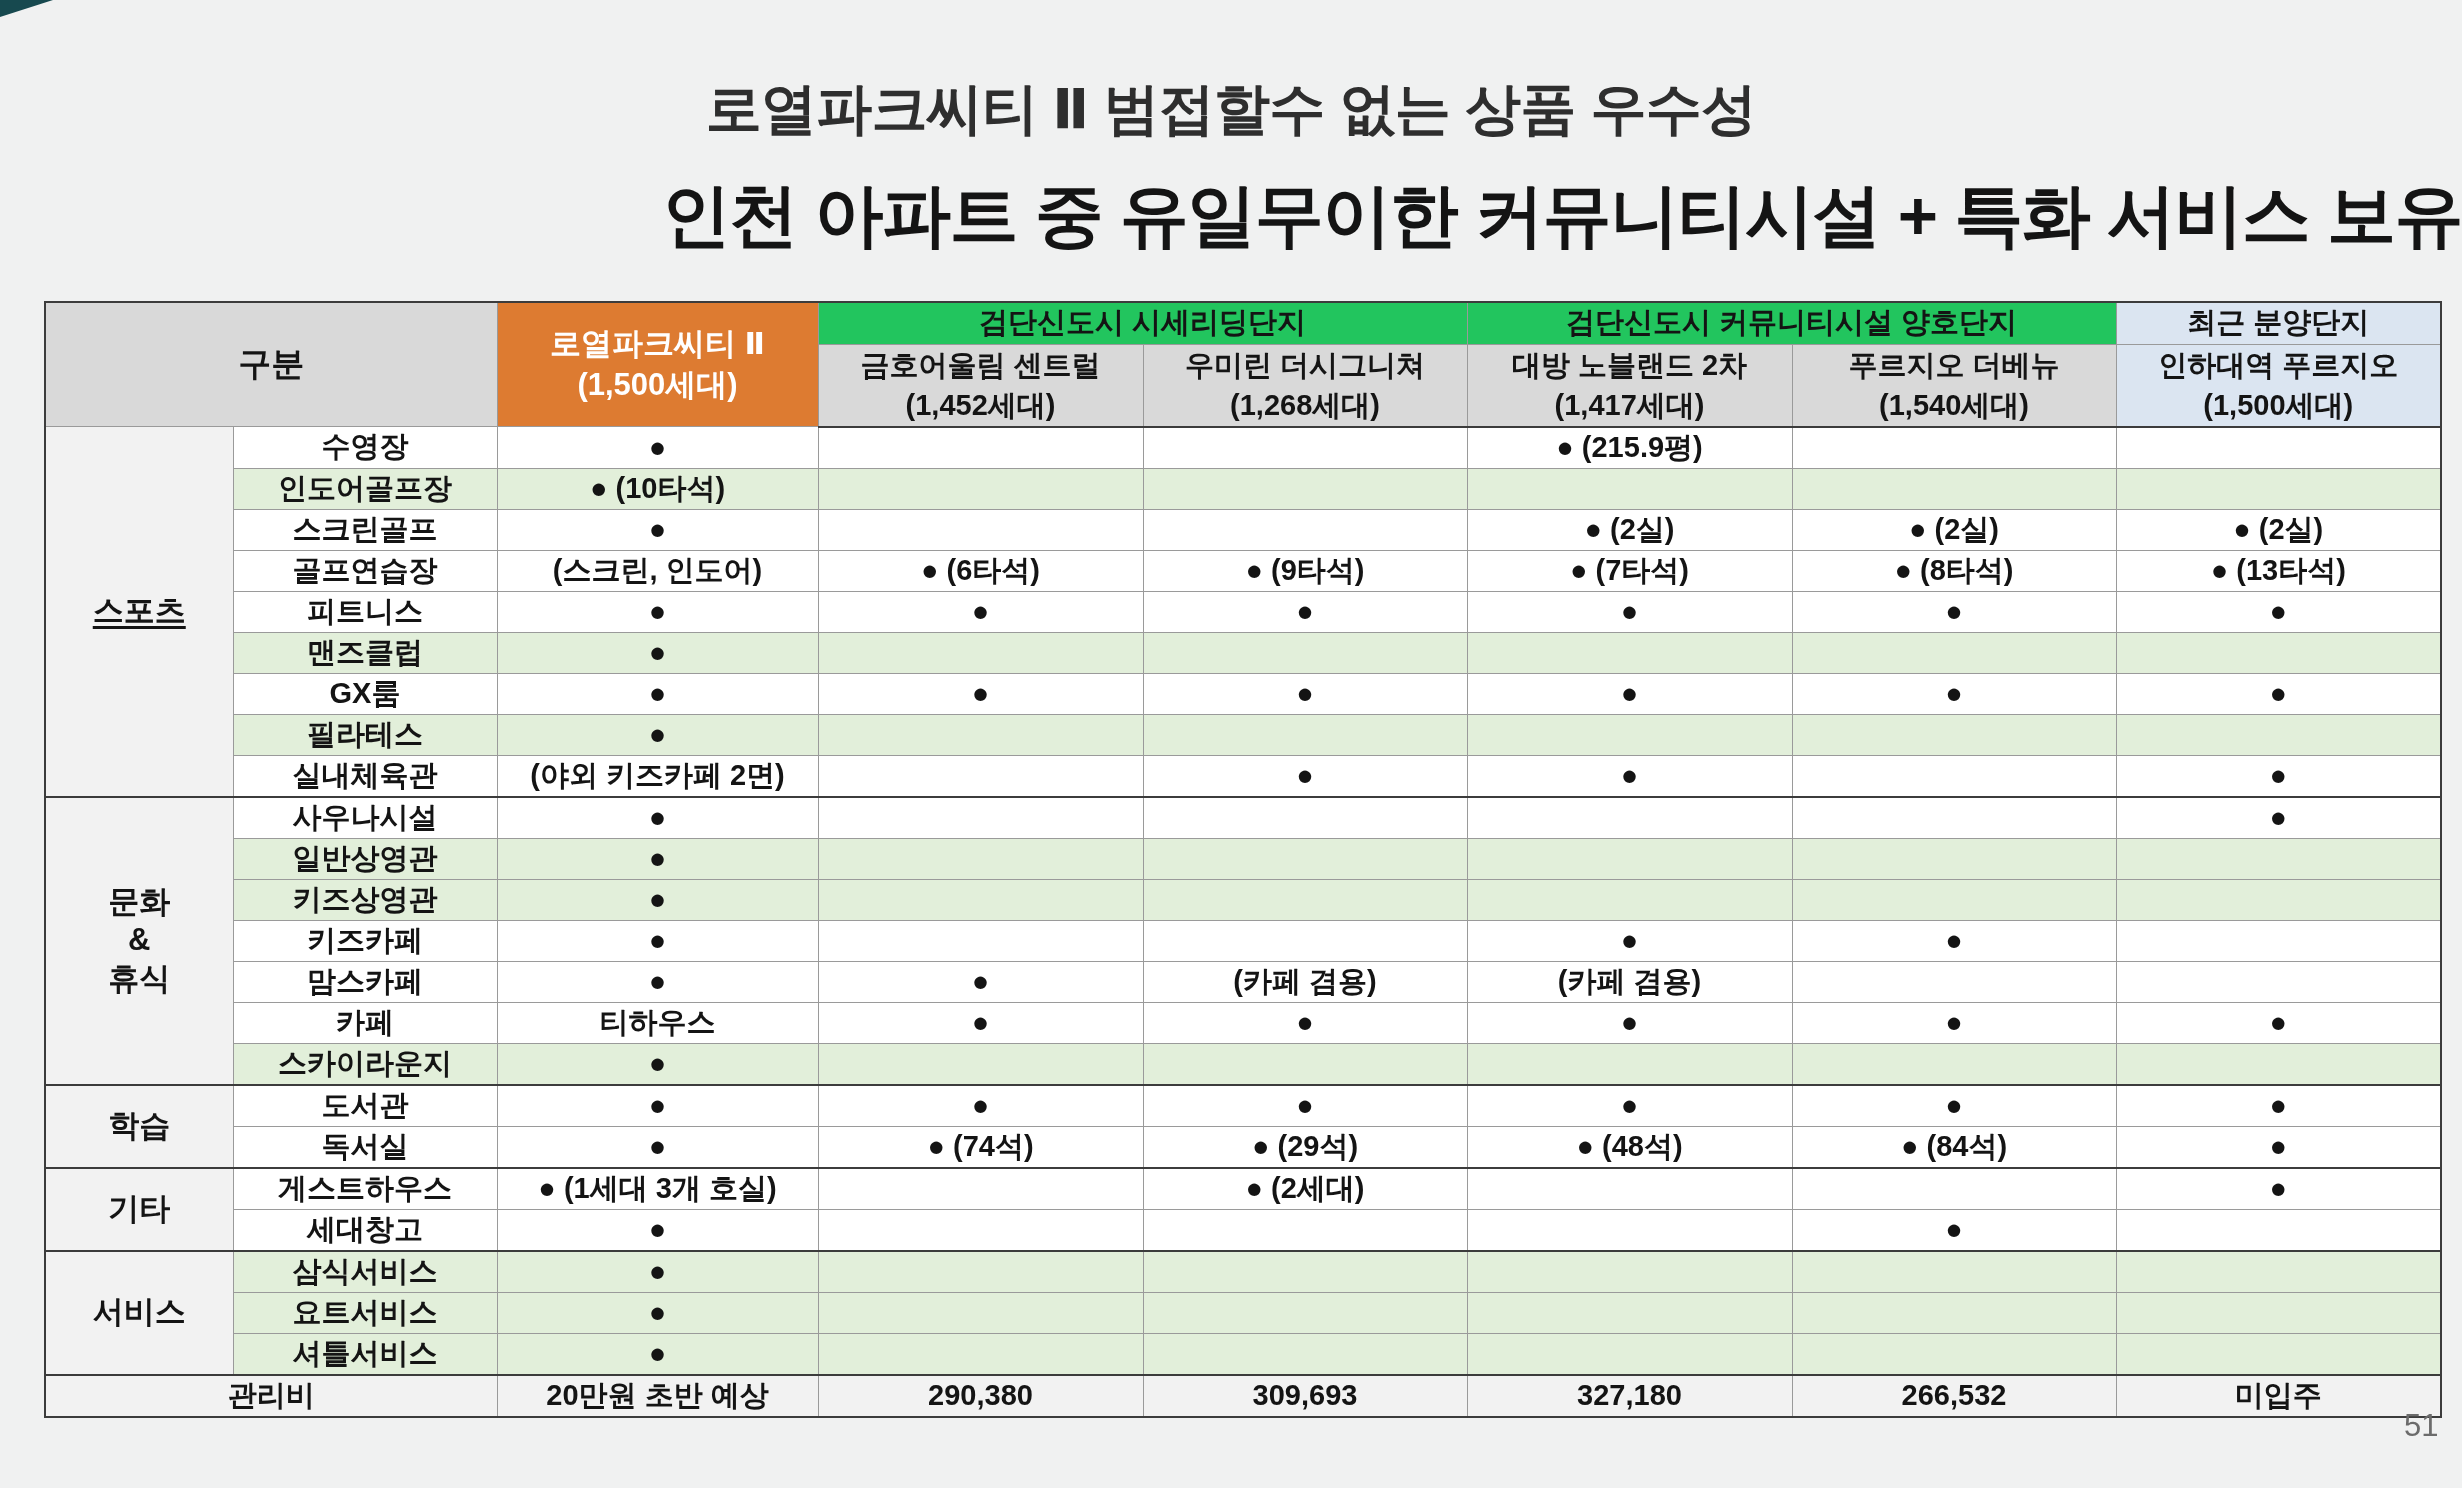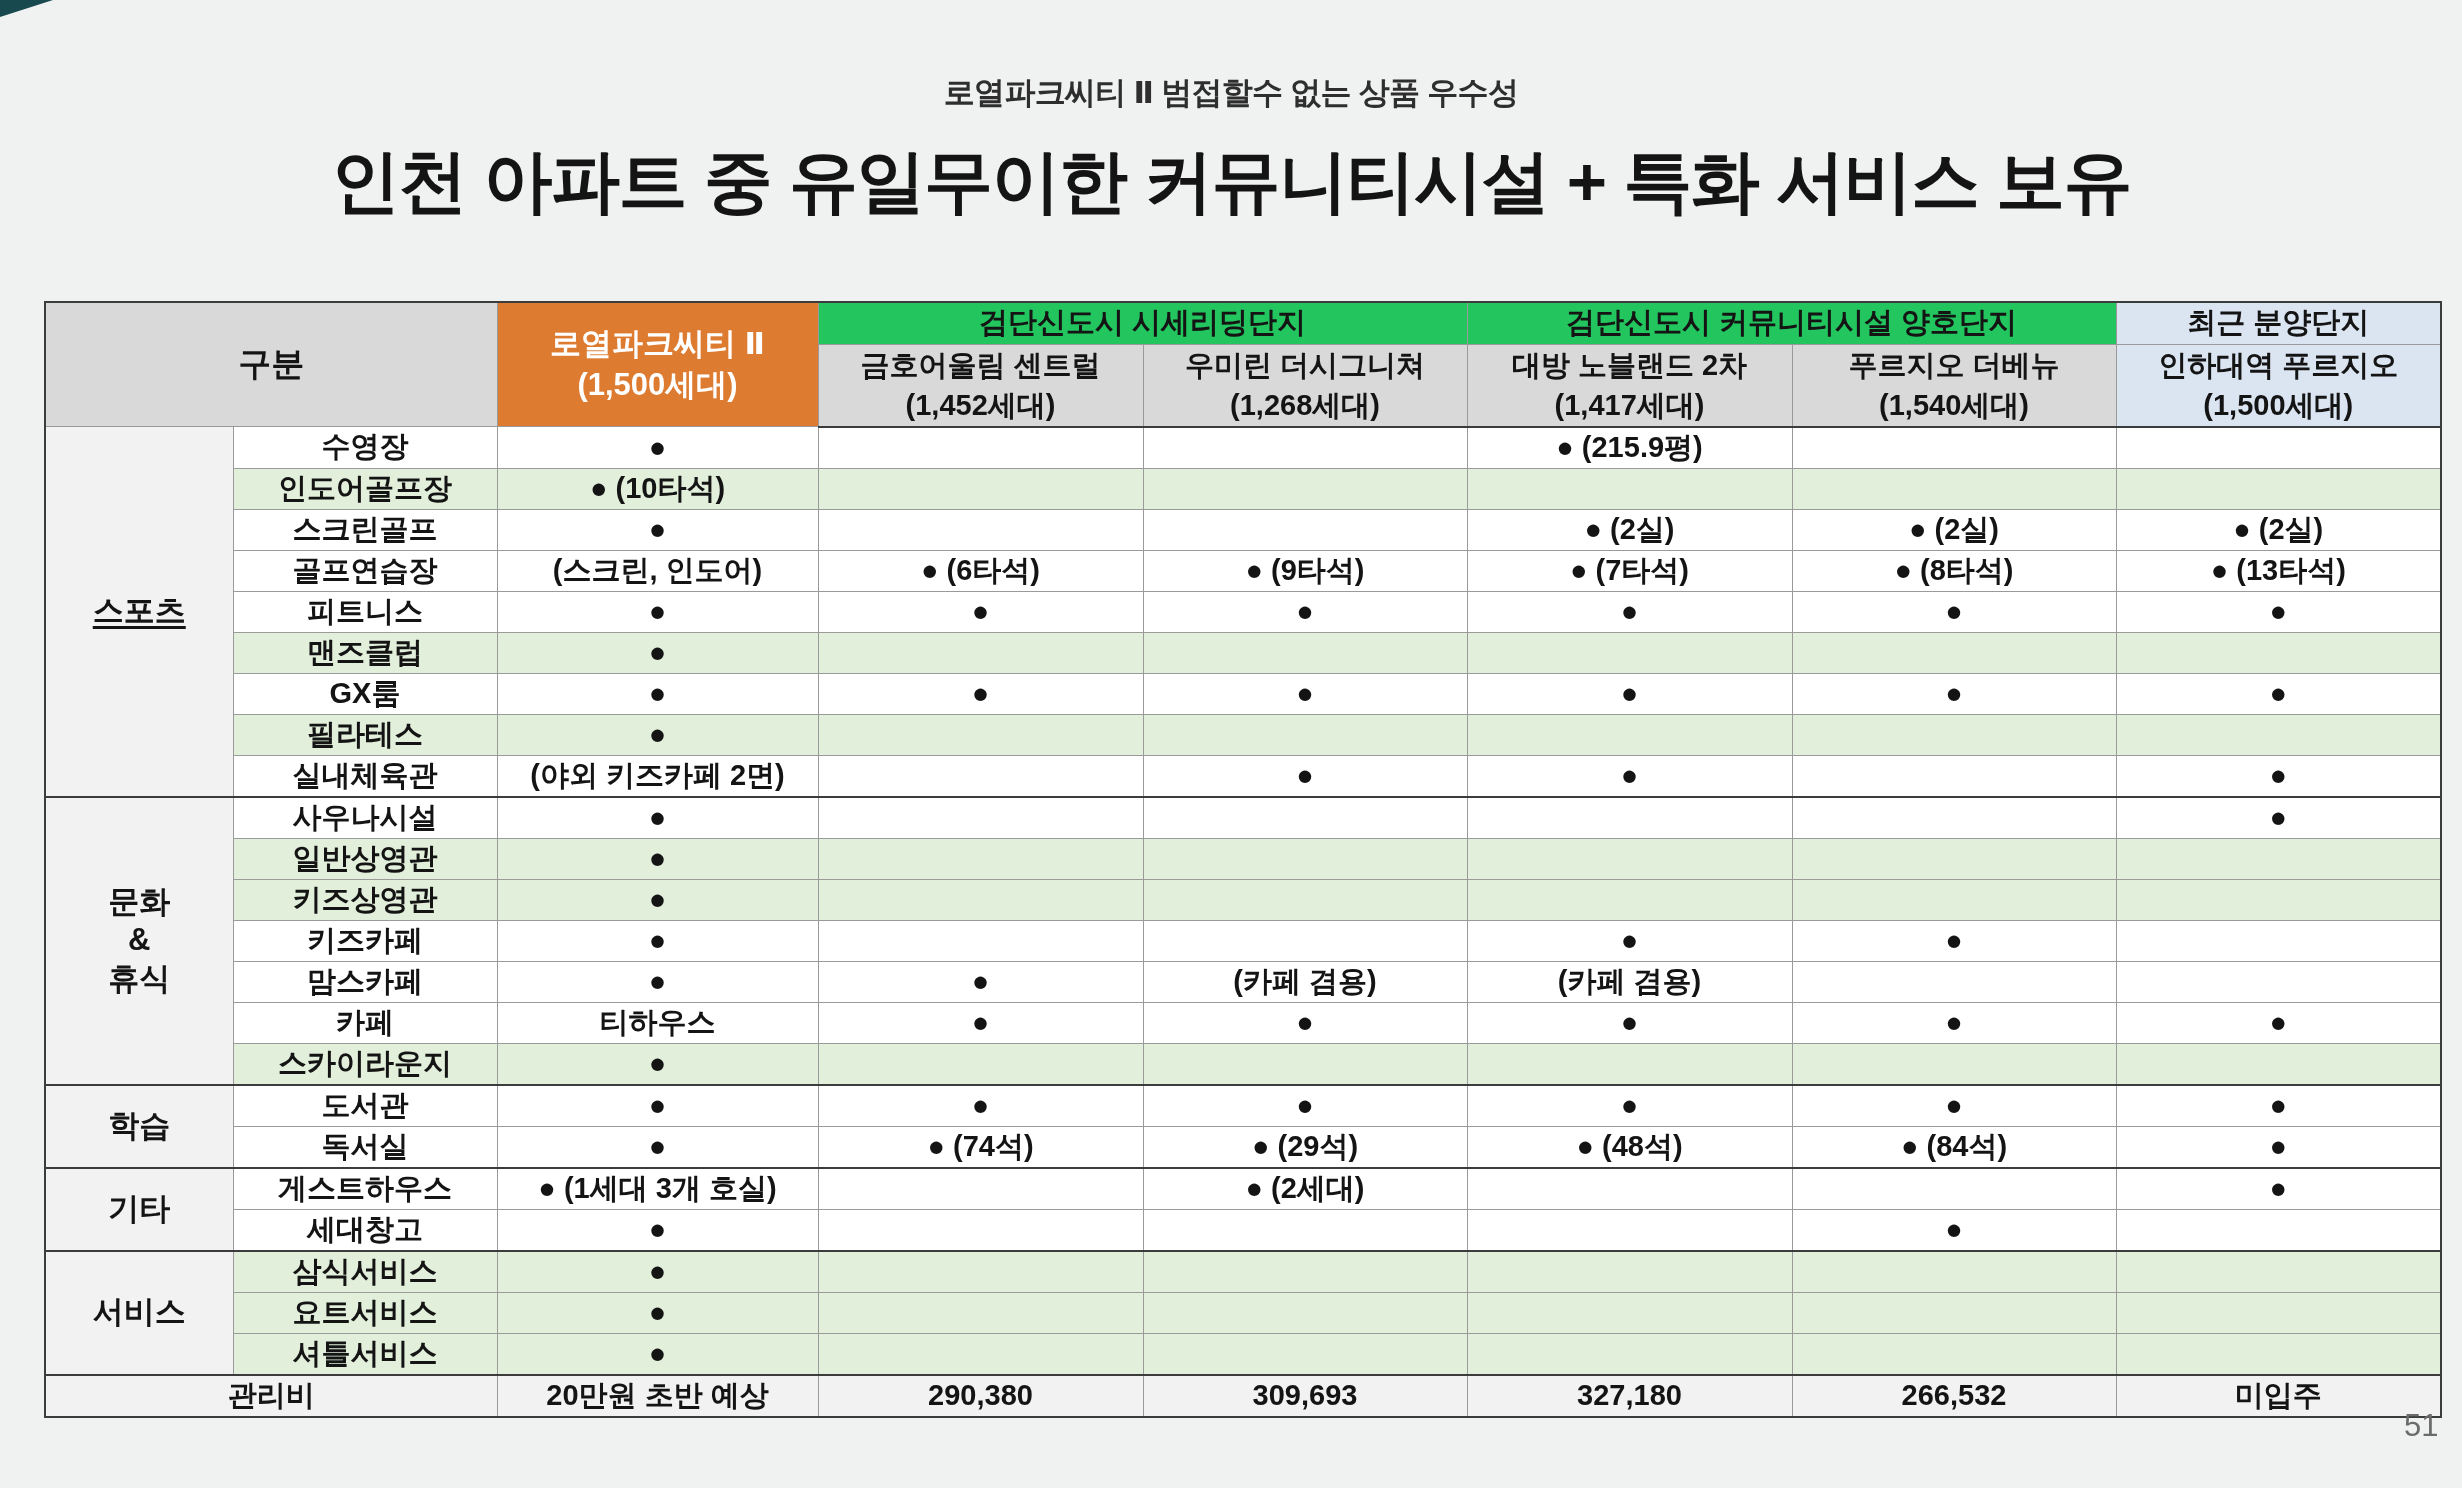--- a/index.html
+++ b/index.html
@@ -12,22 +12,22 @@
   }
   .slide{position:absolute;inset:0;}
   
   .corner-tri{
     position:absolute;top:0;left:0;width:0;height:0;
     border-top:17.6px solid #17494f;
     border-right:53px solid transparent;
   }
   
   .titles{position:absolute;top:72px;left:0;width:100%;text-align:center;}
-  .subtitle{font-size:31px;font-weight:700;color:#2e2e2e;letter-spacing:-0.7px;}
-  .main-title{margin-top:22px;font-size:69px;font-weight:700;color:#141414;letter-spacing:-1.5px;}
+  .subtitle{font-size:56px;font-weight:700;color:#2e2e2e;letter-spacing:-0.7px;}
+  .main-title{margin-top:22px;font-size:69px;font-weight:700;color:#141414;letter-spacing:-1.5px;text-align:right;}
   
   table.cmp{
     position:absolute;left:44px;top:301px;width:2396px;
     border-collapse:collapse;table-layout:fixed;
     font-weight:700;
     border:2.2px solid #3c3c3c;
   }
   .cmp th,.cmp td{
     border:1.5px solid #9a9a9a;
     text-align:center;vertical-align:middle;

